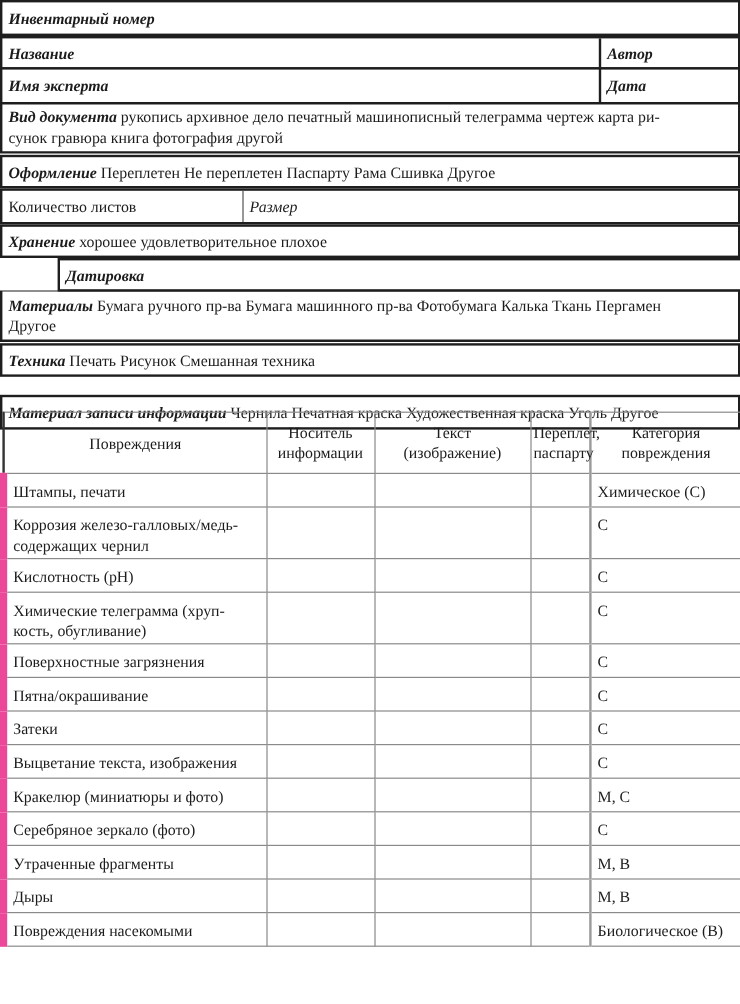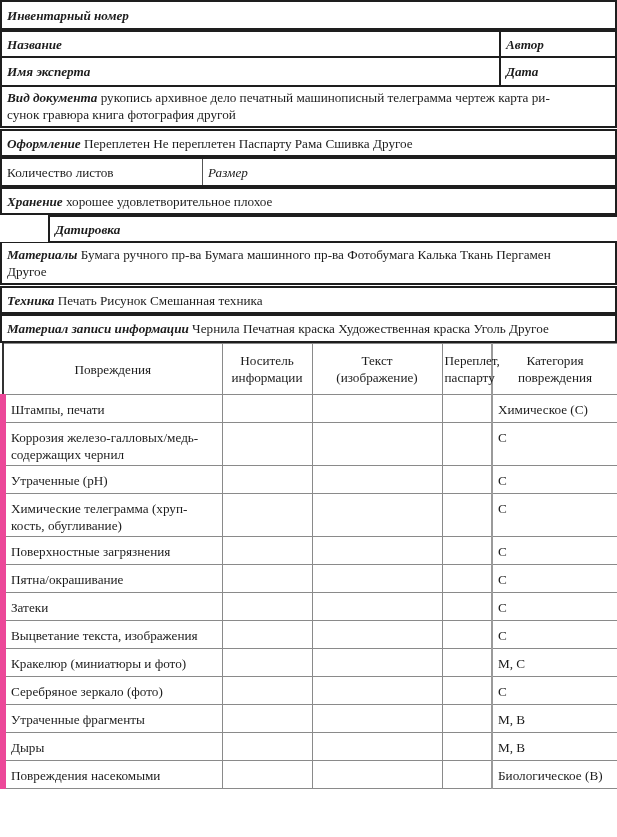--- a/index.html
+++ b/index.html
@@ -116,21 +116,21 @@
         <div>Другое</div>
       </div>
     </div>
 
     <div class="box" style="top:286px; height:24px;">
       <div class="cell" style="left:0; right:0;">
         <span><span class="b">Техника</span> <span>Печать Рисунок Смешанная техника</span></span>
       </div>
     </div>
 
-    <div class="box" style="top:314px; height:25px;text-decoration:underline;">
+    <div class="box" style="top:329px; height:25px;text-decoration:underline;">
       <div class="cell" style="left:0; right:0;">
         <span><span class="b">Материал записи информации</span> <span>Чернила Печатная краска Художественная краска Уголь Другое</span></span>
       </div>
     </div>
   </div>
 
   <table class="dmg">
     <colgroup>
       <col style="width:219px">
       <col style="width:90px">
@@ -159,21 +159,21 @@
           <td class="c1">
             <div>Коррозия железо-галловых/медь-</div>
             <div>содержащих чернил</div>
           </td>
           <td></td>
           <td></td>
           <td></td>
           <td class="c5">С</td>
         </tr>
         <tr>
-          <td class="c1">Утраченные (рН)</td>
+          <td class="c1">Кислотность (рН)</td>
           <td></td>
           <td></td>
           <td></td>
           <td class="c5">С</td>
         </tr>
         <tr class="tall">
           <td class="c1">
             <div>Химические телеграмма (хруп-</div>
             <div>кость, обугливание)</div>
           </td>

